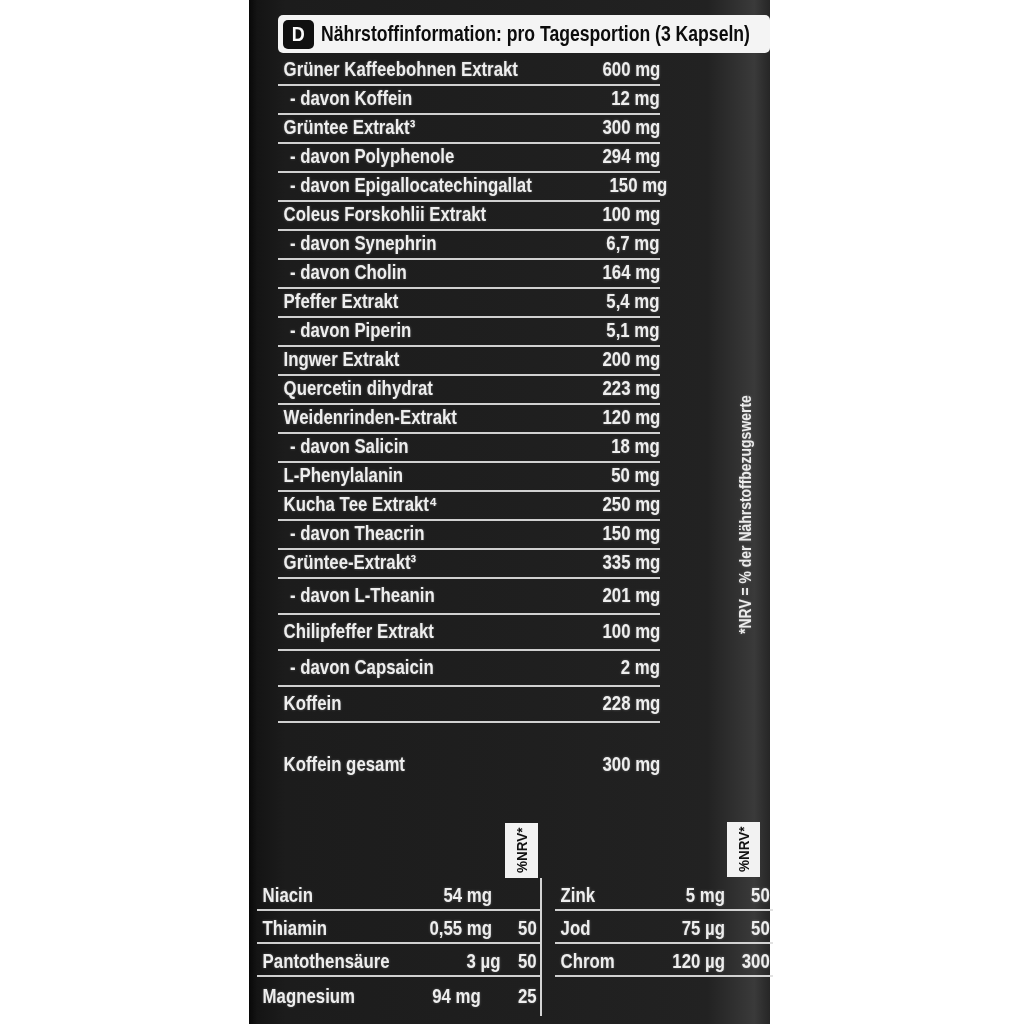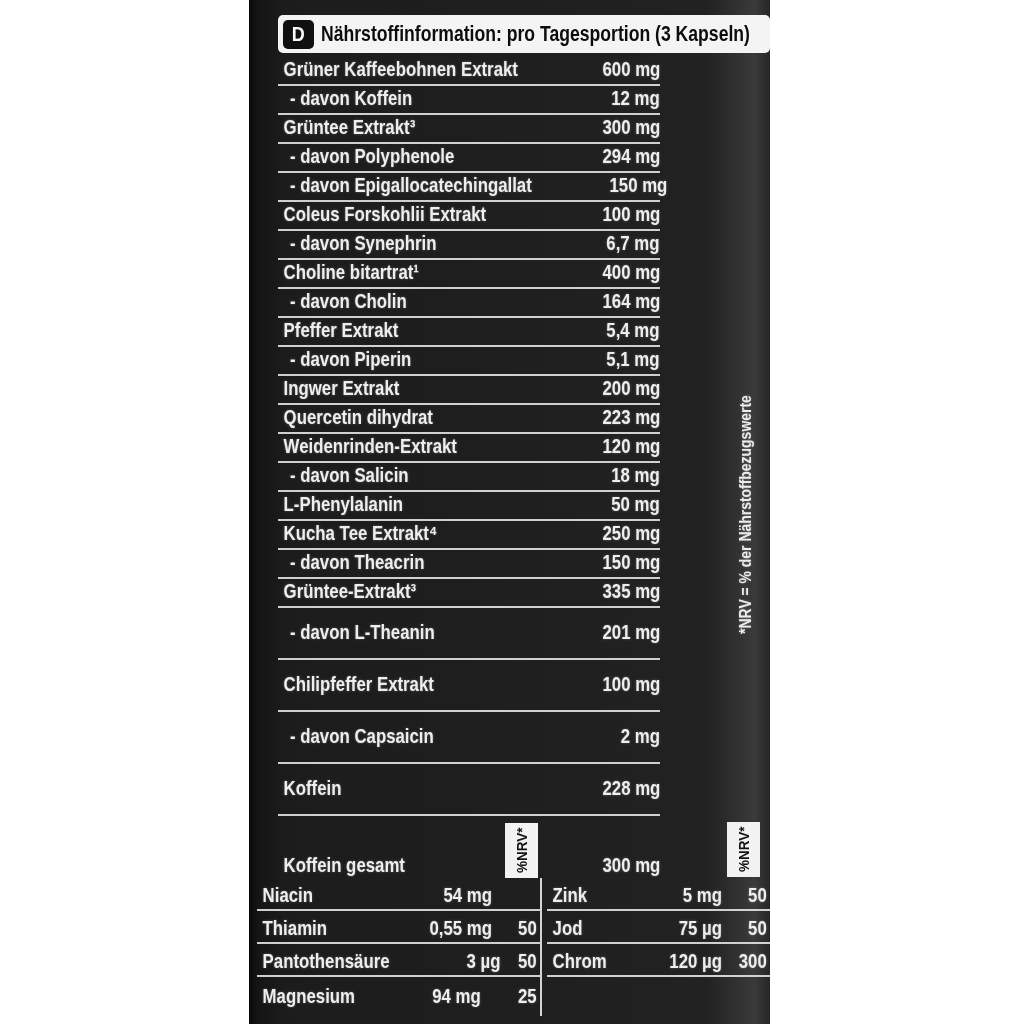--- a/index.html
+++ b/index.html
@@ -21,21 +21,21 @@
     border-radius:5px;display:flex;align-items:center;gap:7px;padding:0 5px;box-sizing:border-box;}
   .d-badge{width:31px;height:29px;background:#101010;border-radius:5px;color:#fafafa;
     display:flex;align-items:center;justify-content:center;font-size:20px;font-weight:700;flex:0 0 auto;}
   .d-badge .cond{transform:scaleX(0.9);}
   .header-title{color:#0c0c0c;font-size:22px;font-weight:700;transform-origin:left center;}
 
   
   .main-table{position:absolute;left:29px;top:57px;width:382px;}
   .row{display:flex;justify-content:space-between;align-items:center;height:29px;
     border-bottom:2px solid rgba(224,224,224,.92);padding-bottom:2px;box-sizing:border-box;}
-  .row.tall{height:52px;}
+  .row.tall{height:36px;}
   .row.no-rule{border-bottom:none;margin-top:24px;}
   .lbl,.val,.amt,.nrv{font-size:21px;font-weight:700;color:#eeeeee;line-height:1.05;
     text-shadow:0 0 3px rgba(255,255,255,.28);}
   .lbl{transform-origin:left bottom;padding-left:7px;}
   .lbl.indent{padding-left:15px;}
   .val{transform-origin:right bottom;}
 
   
   .v-text{writing-mode:vertical-rl;transform:rotate(180deg) scaleY(0.82);transform-origin:center;white-space:nowrap;}
   .nrv-note{position:absolute;left:481px;top:345px;width:32px;height:340px;
@@ -47,21 +47,21 @@
     display:flex;align-items:center;justify-content:center;font-size:15px;font-weight:700;}
   .nrv-badge .v-text{transform:rotate(180deg) scaleY(0.9);}
   .nrv-badge.left{left:256px;top:823px;}
   .nrv-badge.right{left:478px;top:822px;}
 
   
   .bottom-table{position:absolute;left:8px;top:878px;width:513px;height:140px;display:flex;}
   .bt-col{display:block;}
   .bt-col.left{width:283px;}
   .bt-divider{width:2px;height:138px;background:rgba(228,228,228,.92);flex:0 0 auto;}
-  .bt-col.right{flex:1;padding-left:5px;}
+  .bt-col.right{flex:1;padding-left:5px;margin-left:8px;}
   .bt-row{display:flex;align-items:flex-end;height:33px;border-bottom:2px solid rgba(224,224,224,.92);
     padding-bottom:3px;box-sizing:border-box;}
   .bt-row.no-rule{border-bottom:none;gap:17px;}
   .bt-row .lbl{flex:1;}
   .bt-row .amt{width:95px;text-align:right;transform-origin:right bottom;}
   .bt-row .nrv{width:44px;text-align:right;padding-right:4px;transform-origin:right bottom;}
 </style>
 </head>
 <body>
 
@@ -98,24 +98,20 @@
         </div>
         <div class="row">
           <span class="lbl cond">Coleus Forskohlii Extrakt</span>
           <span class="val cond">100 mg</span>
         </div>
         <div class="row">
           <span class="lbl cond indent">- davon Synephrin</span>
           <span class="val cond">6,7 mg</span>
         </div>
         <div class="row">
-          <span class="lbl cond">Choline bitartrat¹</span>
-          <span class="val cond">400 mg</span>
-        </div>
-        <div class="row">
           <span class="lbl cond indent">- davon Cholin</span>
           <span class="val cond">164 mg</span>
         </div>
         <div class="row">
           <span class="lbl cond">Pfeffer Extrakt</span>
           <span class="val cond">5,4 mg</span>
         </div>
         <div class="row">
           <span class="lbl cond indent">- davon Piperin</span>
           <span class="val cond">5,1 mg</span>

